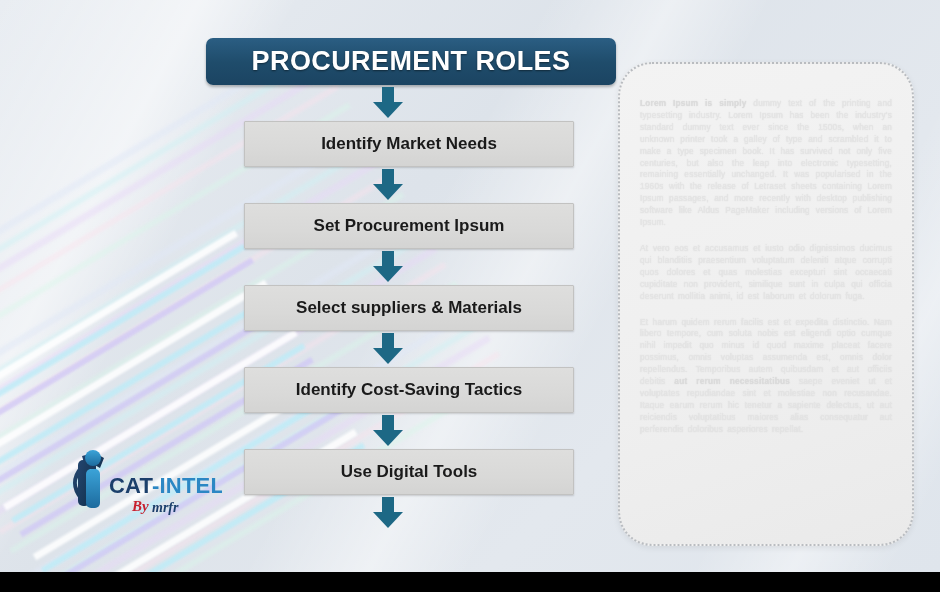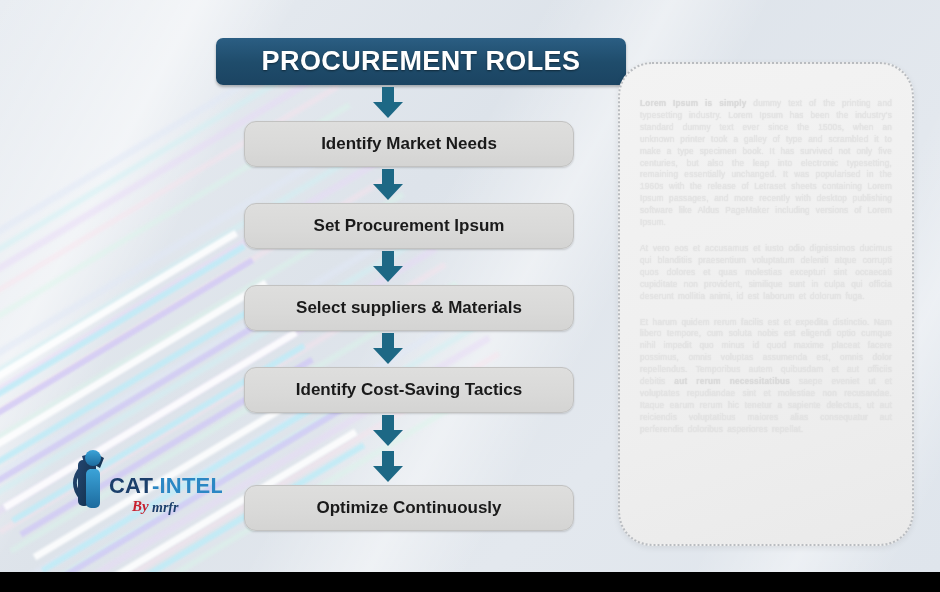--- a/index.html
+++ b/index.html
@@ -89,21 +89,21 @@
   
   #flow {
     position: absolute;
     left: 202px;
     top: 38px;
     width: 372px;
   }
   .hdr {
     width: 410px;
     height: 47px;
-    margin-left: 14px;
+    margin-left: 4px;
     border-radius: 7px;
     background: linear-gradient(180deg, #2b5e83 0%, #1f4c6b 52%, #1b4462 100%);
     box-shadow: 0 2px 3px rgba(0,0,0,0.28);
     display: flex;
     align-items: center;
     justify-content: center;
     color: #ffffff;
     font-size: 27px;
     font-weight: bold;
     letter-spacing: 0.4px;
@@ -113,21 +113,21 @@
     width: 372px;
     height: 36px;
     display: flex;
     justify-content: center;
     align-items: center;
   }
   .arrow svg { display: block; }
   .stepbox {
     width: 328px;
     height: 44px;
-    border-radius: 12px;
+    border-radius: 1px;
     background: linear-gradient(180deg, #dededd 0%, #d9d9d8 60%, #d4d4d3 100%);
     border: 1px solid #c2c2c1;
     box-shadow: 0 1px 2px rgba(0,0,0,0.16);
     display: flex;
     align-items: center;
     justify-content: center;
     color: #1a1a1a;
     font-size: 17px;
     font-weight: bold;
     margin-left: 42px;
@@ -209,27 +209,27 @@
         <path d="M11 0 H23 V15 H32 L17 31 L2 15 H11 Z" fill="#1d6885"></path>
       </svg>
     </div>
     <div class="stepbox">Identify Cost-Saving Tactics</div>
 
     <div class="arrow">
       <svg width="34" height="32" viewBox="0 0 34 32" aria-hidden="true">
         <path d="M11 0 H23 V15 H32 L17 31 L2 15 H11 Z" fill="#1d6885"></path>
       </svg>
     </div>
-
-    <div class="arrow">
-      <svg width="34" height="32" viewBox="0 0 34 32" aria-hidden="true">
-        <path d="M11 0 H23 V15 H32 L17 31 L2 15 H11 Z" fill="#1d6885"></path>
-      </svg>
-    </div>
-    <div class="stepbox">Optimize Continuously</div>
+    <div class="stepbox">Use Digital Tools</div>
+
+    <div class="arrow">
+      <svg width="34" height="32" viewBox="0 0 34 32" aria-hidden="true">
+        <path d="M11 0 H23 V15 H32 L17 31 L2 15 H11 Z" fill="#1d6885"></path>
+      </svg>
+    </div>
 
   </div>
 
   <div id="panel">
     <p class="ptext"><b>Lorem Ipsum is simply</b><span> dummy text of the printing and typesetting industry. Lorem Ipsum has been the industry's standard dummy text ever since the 1500s, when an unknown printer took a galley of type and scrambled it to make a type specimen book. It has survived not only five centuries, but also the leap into electronic typesetting, remaining essentially unchanged. It was popularised in the 1960s with the release of Letraset sheets containing Lorem Ipsum passages, and more recently with desktop publishing software like Aldus PageMaker including versions of Lorem Ipsum.</span></p>
     <p class="ptext">At vero eos et accusamus et iusto odio dignissimos ducimus qui blanditiis praesentium voluptatum deleniti atque corrupti quos dolores et quas molestias excepturi sint occaecati cupiditate non provident, similique sunt in culpa qui officia deserunt mollitia animi, id est laborum et dolorum fuga.</p>
     <p class="ptext"><span>Et harum quidem rerum facilis est et expedita distinctio. Nam libero tempore, cum soluta nobis est eligendi optio cumque nihil impedit quo minus id quod maxime placeat facere possimus, omnis voluptas assumenda est, omnis dolor repellendus. Temporibus autem quibusdam et aut officiis debitis </span><b>aut rerum necessitatibus</b><span> saepe eveniet ut et voluptates repudiandae sint et molestiae non recusandae. Itaque earum rerum hic tenetur a sapiente delectus, ut aut reiciendis voluptatibus maiores alias consequatur aut perferendis doloribus asperiores repellat.</span></p>
   </div>
 
   <div id="logo">

